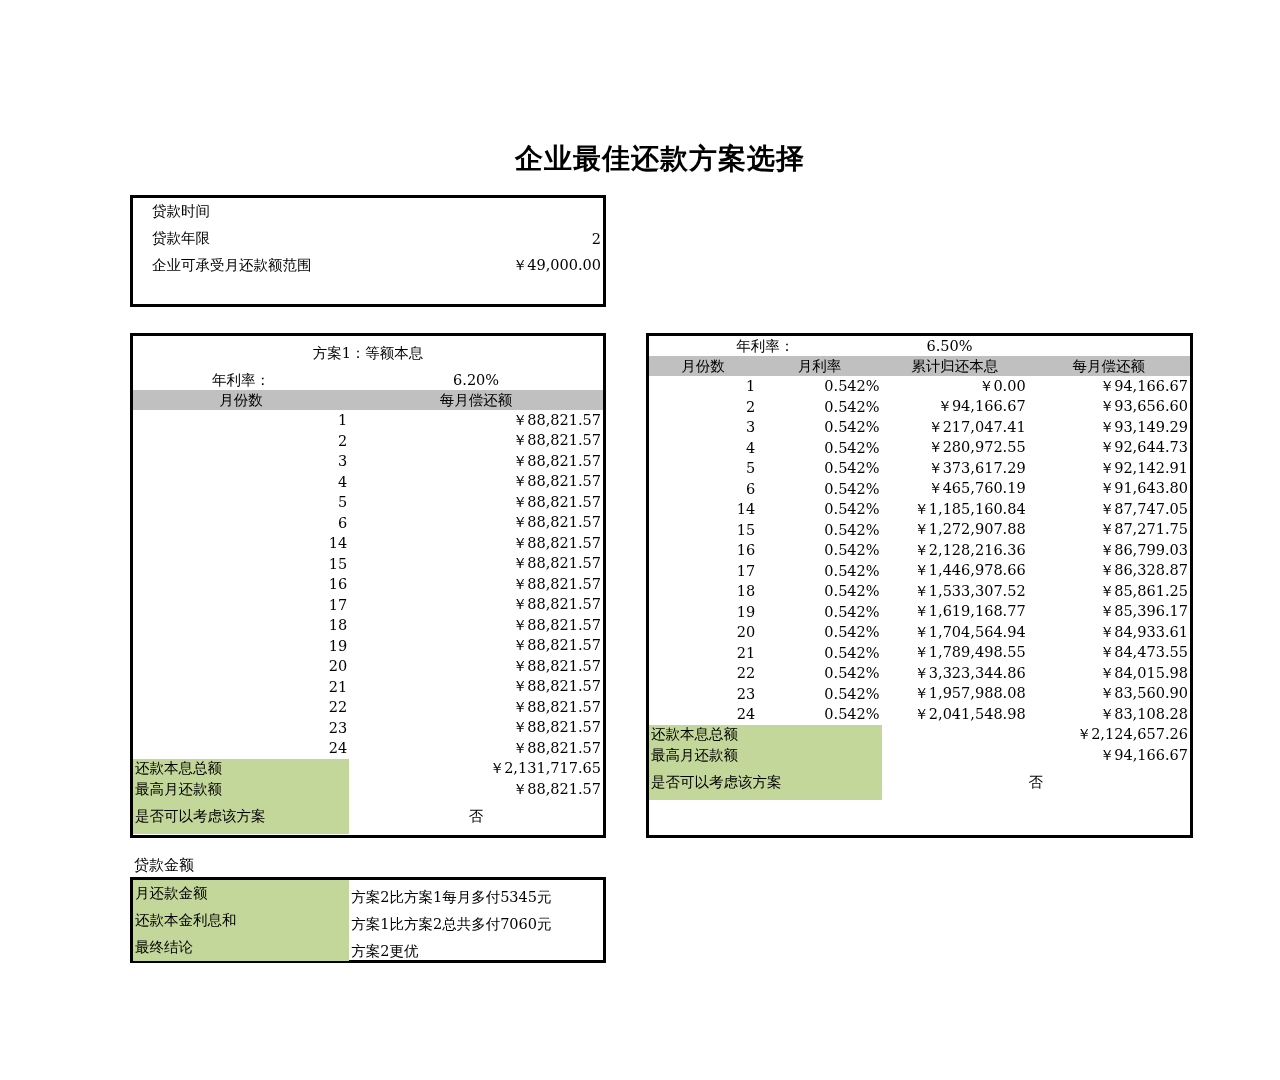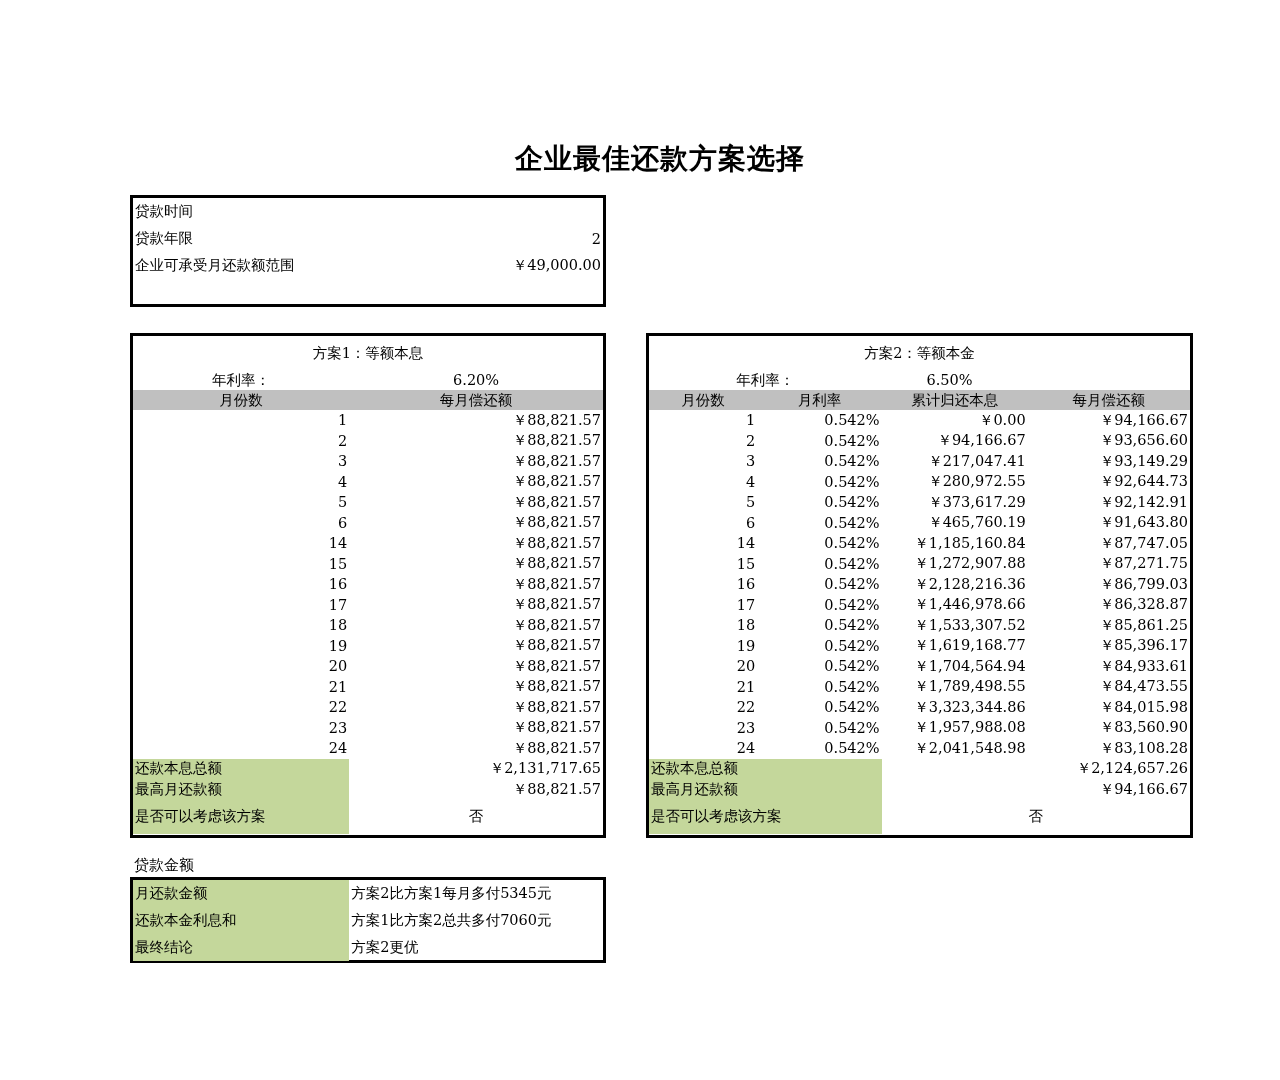--- a/index.html
+++ b/index.html
@@ -10,33 +10,33 @@
   .box { position:absolute; border:3px solid #000; box-sizing:border-box; background:#fff; }
   .row { display:flex; align-items:center; box-sizing:border-box; }
   .cell { box-sizing:border-box; padding:0 2px; white-space:nowrap; overflow:hidden; }
   .r { text-align:right; }
   .c { text-align:center; }
   .l { text-align:left; }
   .hdr { background:#c0c0c0; }
   .green { background:#c4d79b; }
   
   #info { left:130px; top:195px; width:476px; height:112px; }
-  #info .row { height:27px; }
+  #info .row { height:27px;margin-left:17px; }
   
   #plan1 { left:130px; top:333px; width:476px; height:505px; }
   #plan2 { left:646px; top:333px; width:547px; height:505px; }
   .ptitle { height:34px; }
   .prate { height:20px; }
   .phead { height:20px; }
   .pdata .row { height:20.5px; }
   .sum .row { height:20.5px; }
   .consider { height:34px; }
   #eval-label { position:absolute; left:134px; top:856px; font-size:15px; }
   #eval { left:130px; top:877px; width:476px; height:86px; }
-  #eval .row { height:27px; }
+  #eval .row { height:27px;align-items:flex-end; }
 </style>
 </head>
 <body>
 
 <div class="title">企业最佳还款方案选择</div>
 
 <div class="box" id="info">
   <div class="row">
     <div class="cell l" style="width:50%">贷款时间</div>
     <div class="cell r" style="width:50%"></div>
@@ -143,23 +143,20 @@
       <div class="cell r" style="width:54%">￥88,821.57</div>
     </div>
   </div>
   <div class="row consider">
     <div class="cell l green" style="width:46%;height:100%;display:flex;align-items:center">是否可以考虑该方案</div>
     <div class="cell c" style="width:54%">否</div>
   </div>
 </div>
 
 <div class="box" id="plan2">
-  <div class="row ptitle">
-    <div class="cell c" style="width:100%">方案2：等额本金</div>
-  </div>
   <div class="row prate">
     <div class="cell c" style="width:43%">年利率：</div>
     <div class="cell c" style="width:31%;margin-left:-16px">6.50%</div>
   </div>
   <div class="row phead hdr">
     <div class="cell c" style="width:20%">月份数</div>
     <div class="cell c" style="width:23%">月利率</div>
     <div class="cell c" style="width:27%">累计归还本息</div>
     <div class="cell c" style="width:30%">每月偿还额</div>
   </div>

